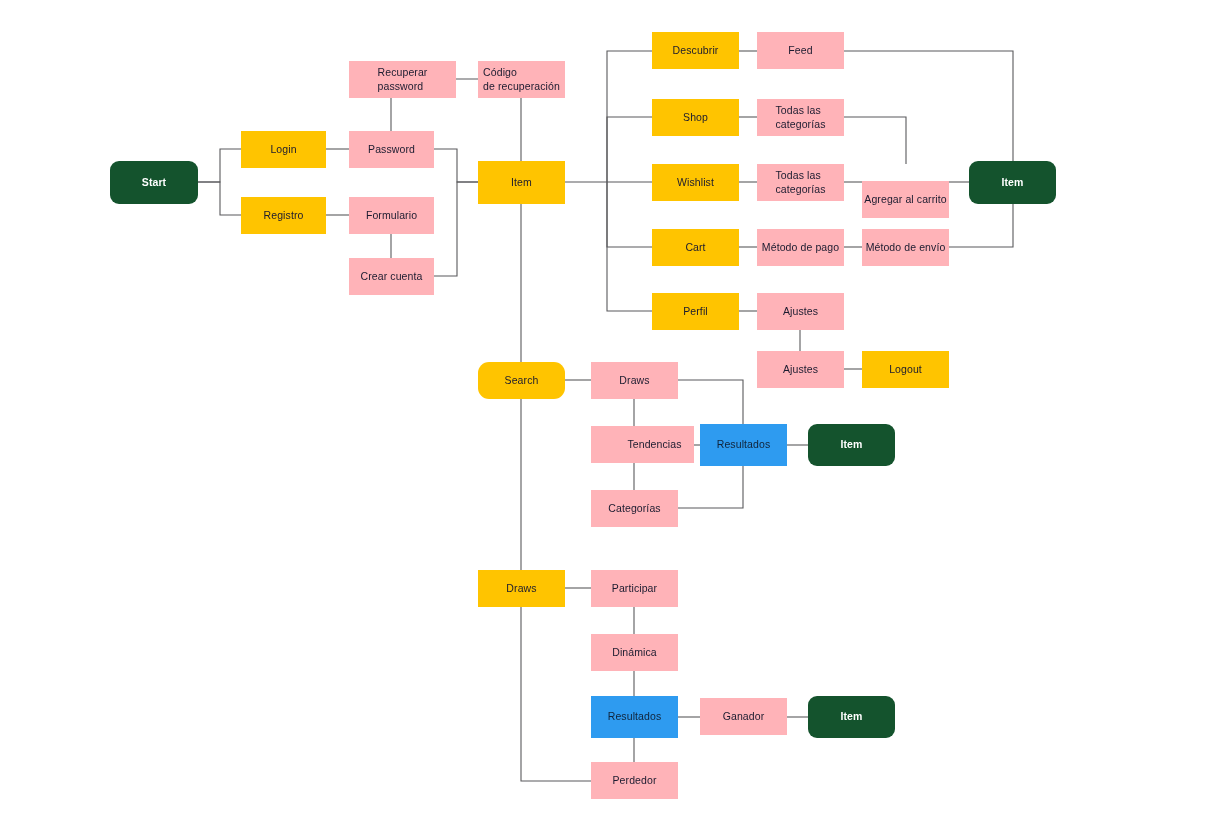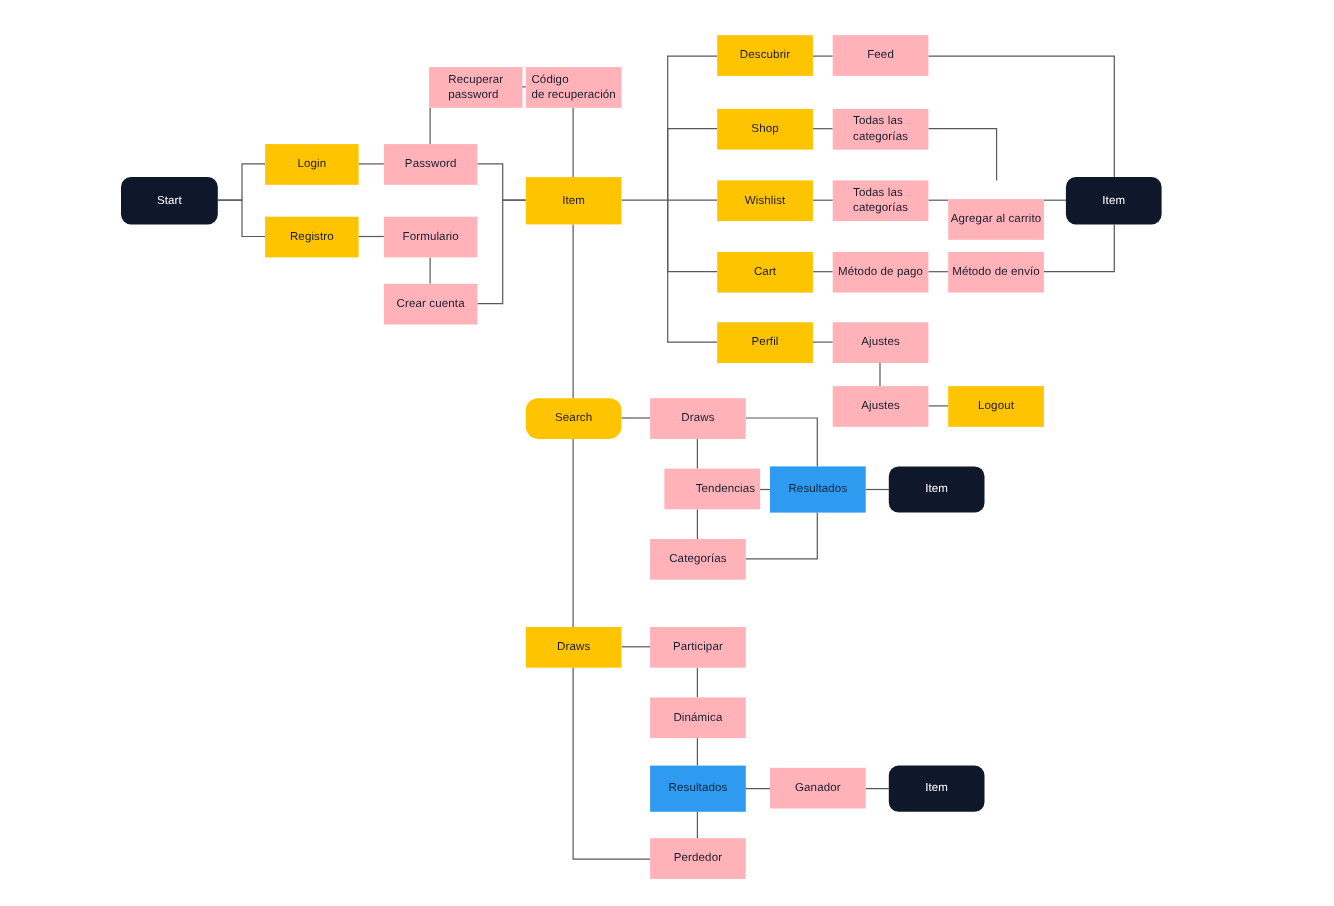--- a/index.html
+++ b/index.html
@@ -34,21 +34,21 @@
     font-size: 10.5px;
     line-height: 1.25;
     letter-spacing: 0.1px;
     color: #1b1b2f;
     white-space: pre-line;
     z-index: 2;
   }
   .node.yellow { background: #FFC400; color: #1b1b2f; }
   .node.pink   { background: #FFB3B8; color: #1b1b2f; }
   .node.blue   { background: #2E9BF0; color: #11243a; }
-  .node.dark   { background: #0f172a; color: #ffffff; border-radius: 9px; font-weight: normal; }
+  .node.dark   { background: #14532d; color: #ffffff; border-radius: 9px; font-weight: bold; }
 </style>
 </head>
 <body>
 
 <div id="canvas" style="background: rgb(255, 255, 255);">
   <svg id="edges" viewBox="0 0 1213 824" xmlns="http://www.w3.org/2000/svg">
       <path d="M 198 182 L 220 182 L 220 149 L 241 149" fill="none" stroke="#59595c" stroke-width="1.1" stroke-linejoin="miter"></path>
       <path d="M 198 182 L 220 182 L 220 215 L 241 215" fill="none" stroke="#59595c" stroke-width="1.1" stroke-linejoin="miter"></path>
       <path d="M 326 149 L 349 149" fill="none" stroke="#59595c" stroke-width="1.1" stroke-linejoin="miter"></path>
       <path d="M 326 215 L 349 215" fill="none" stroke="#59595c" stroke-width="1.1" stroke-linejoin="miter"></path>
@@ -91,21 +91,21 @@
       <path d="M 634 671 L 634 696" fill="none" stroke="#59595c" stroke-width="1.1" stroke-linejoin="miter"></path>
       <path d="M 678 717 L 700 717" fill="none" stroke="#59595c" stroke-width="1.1" stroke-linejoin="miter"></path>
       <path d="M 787 717 L 808 717" fill="none" stroke="#59595c" stroke-width="1.1" stroke-linejoin="miter"></path>
       <path d="M 634 738 L 634 762" fill="none" stroke="#59595c" stroke-width="1.1" stroke-linejoin="miter"></path>
       <path d="M 591 781 L 521 781 L 521 607" fill="none" stroke="#59595c" stroke-width="1.1" stroke-linejoin="miter"></path>
     </svg>
 <div class="node dark" style="left: 110px; top: 161px; width: 88px; height: 43px;">Start</div>
     <div class="node yellow" style="left: 241px; top: 131px; width: 85px; height: 37px;">Login</div>
     <div class="node yellow" style="left: 241px; top: 197px; width: 85px; height: 37px;">Registro</div>
     <div class="node pink" style="left: 349px; top: 131px; width: 85px; height: 37px;">Password</div>
-    <div class="node pink" style="left: 349px; top: 61px; width: 85px; height: 37px; margin-left: 41px;">Recuperar
+    <div class="node pink" style="left: 349px; top: 61px; width: 107px; height: 37px;">Recuperar
 password</div>
     <div class="node pink" style="left: 478px; top: 61px; width: 87px; height: 37px;">Código
 de recuperación</div>
     <div class="node pink" style="left: 349px; top: 197px; width: 85px; height: 37px;">Formulario</div>
     <div class="node pink" style="left: 349px; top: 258px; width: 85px; height: 37px;">Crear cuenta</div>
     <div class="node yellow" style="left: 478px; top: 161px; width: 87px; height: 43px;">Item</div>
     <div class="node yellow" style="left: 652px; top: 32px; width: 87px; height: 37px;">Descubrir</div>
     <div class="node pink" style="left: 757px; top: 32px; width: 87px; height: 37px;">Feed</div>
     <div class="node yellow" style="left: 652px; top: 99px; width: 87px; height: 37px;">Shop</div>
     <div class="node pink" style="left: 757px; top: 99px; width: 87px; height: 37px;">Todas las
@@ -117,21 +117,21 @@
     <div class="node dark" style="left: 969px; top: 161px; width: 87px; height: 43px;">Item</div>
     <div class="node yellow" style="left: 652px; top: 229px; width: 87px; height: 37px;">Cart</div>
     <div class="node pink" style="left: 757px; top: 229px; width: 87px; height: 37px;">Método de pago</div>
     <div class="node pink" style="left: 862px; top: 229px; width: 87px; height: 37px;">Método de envío</div>
     <div class="node yellow" style="left: 652px; top: 293px; width: 87px; height: 37px;">Perfil</div>
     <div class="node pink" style="left: 757px; top: 293px; width: 87px; height: 37px;">Ajustes</div>
     <div class="node pink" style="left: 757px; top: 351px; width: 87px; height: 37px;">Ajustes</div>
     <div class="node yellow" style="left: 862px; top: 351px; width: 87px; height: 37px;">Logout</div>
     <div class="node yellow" style="left: 478px; top: 362px; width: 87px; height: 37px; border-radius: 11px;">Search</div>
     <div class="node pink" style="left: 591px; top: 362px; width: 87px; height: 37px;">Draws</div>
-    <div class="node pink" style="left: 604px; top: 426px; width: 87px; height: 37px; padding-left: 24px;">Tendencias</div>
+    <div class="node pink" style="left: 591px; top: 426px; width: 103px; height: 37px; padding-left: 24px;">Tendencias</div>
     <div class="node pink" style="left: 591px; top: 490px; width: 87px; height: 37px;">Categorías</div>
     <div class="node blue" style="left: 700px; top: 424px; width: 87px; height: 42px;">Resultados</div>
     <div class="node dark" style="left: 808px; top: 424px; width: 87px; height: 42px;">Item</div>
     <div class="node yellow" style="left: 478px; top: 570px; width: 87px; height: 37px;">Draws</div>
     <div class="node pink" style="left: 591px; top: 570px; width: 87px; height: 37px;">Participar</div>
     <div class="node pink" style="left: 591px; top: 634px; width: 87px; height: 37px;">Dinámica</div>
     <div class="node blue" style="left: 591px; top: 696px; width: 87px; height: 42px;">Resultados</div>
     <div class="node pink" style="left: 700px; top: 698px; width: 87px; height: 37px;">Ganador</div>
     <div class="node dark" style="left: 808px; top: 696px; width: 87px; height: 42px;">Item</div>
     <div class="node pink" style="left: 591px; top: 762px; width: 87px; height: 37px;">Perdedor</div>

